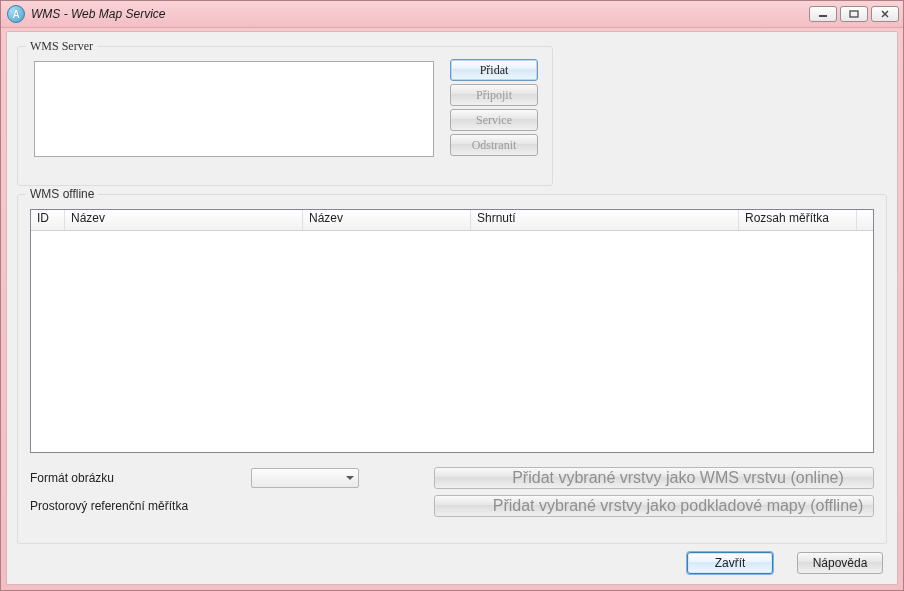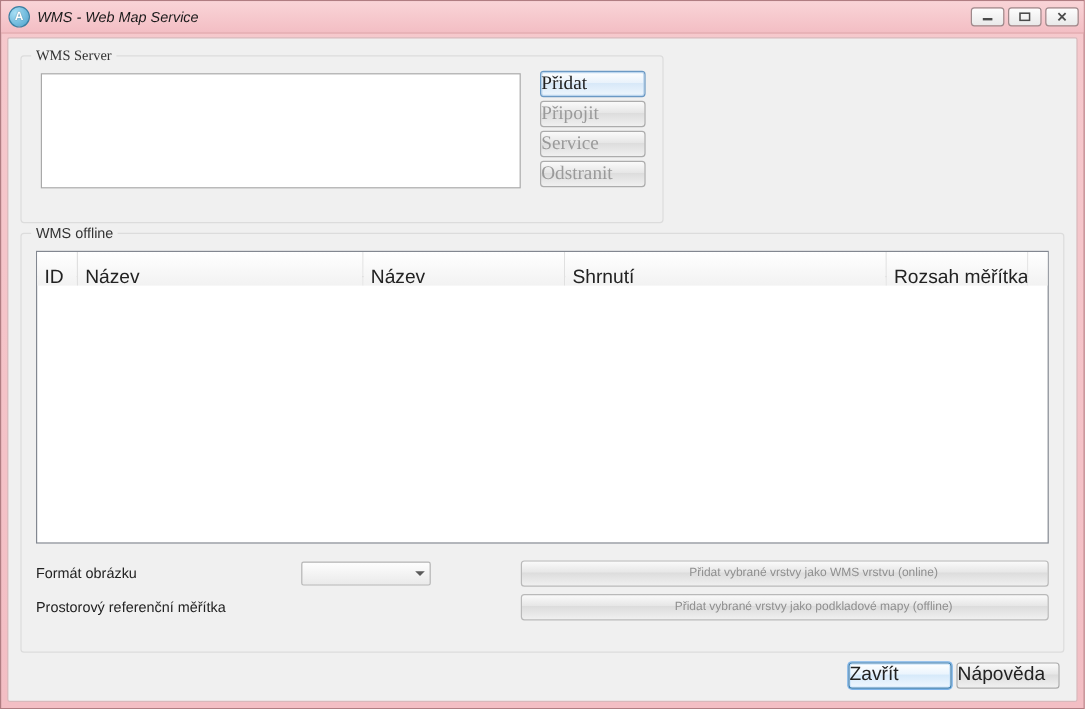--- a/index.html
+++ b/index.html
@@ -127,22 +127,22 @@
     display: flex;
     flex-direction: column;
     gap: 3px;
   }
   .btn {
     width: 88px;
     height: 22px;
     border: 1px solid #acacac;
     border-radius: 3px;
     background: linear-gradient(to bottom, #fafafa 0%, #e6e6e6 45%, #dcdcdc 46%, #f0f0f0 100%);
-    font-size: 16px;
-    text-align: left;
+    font-size: 12px;
+    text-align: center;
     line-height: 20px;
     box-sizing: border-box;
     cursor: default;
   }
   .btn.disabled {
     color: #9a9a9a;
   }
   .btn.primary {
     border: 1px solid #6b99c4;
     box-shadow: inset 0 0 0 1px #bcd6ef;
@@ -173,23 +173,23 @@
   }
   .layer-header {
     position: absolute;
     left: 0; right: 0; top: 0;
     height: 20px;
     display: flex;
     border-bottom: 1px solid #d0d0d0;
   }
   .col {
     border-right: 1px solid #e0e0e0;
-    padding: 14px 6px;
+    padding: 0 6px;
     line-height: 16px;
-    font-size: 16px;
+    font-size: 12px;
     color: #222;
     background: linear-gradient(to bottom, #ffffff, #f2f2f2);
     box-sizing: border-box;
     white-space: nowrap;
     overflow: hidden;
   }
 
   .form-row {
     position: absolute;
     left: 12px;
@@ -226,32 +226,32 @@
   }
   .wide-btn {
     margin-left: auto;
     width: 440px;
     height: 22px;
     border: 1px solid #b9b9b9;
     border-radius: 3px;
     background: linear-gradient(to bottom, #fafafa 0%, #e6e6e6 45%, #dcdcdc 46%, #f0f0f0 100%);
     text-align: center;
     line-height: 20px;
-    font-size: 10px;
+    font-size: 16px;
     color: #8f8f8f;
     box-sizing: border-box;
     padding-left: 48px;
   }
 
   .footer {
     position: absolute;
     right: 14px;
     bottom: 10px;
     display: flex;
-    gap: 4px;
+    gap: 24px;
     margin-left: 12px;
   }
   .footer .btn {
     width: 86px;
     height: 22px;
   }
 </style>
 </head>
 <body>
 

